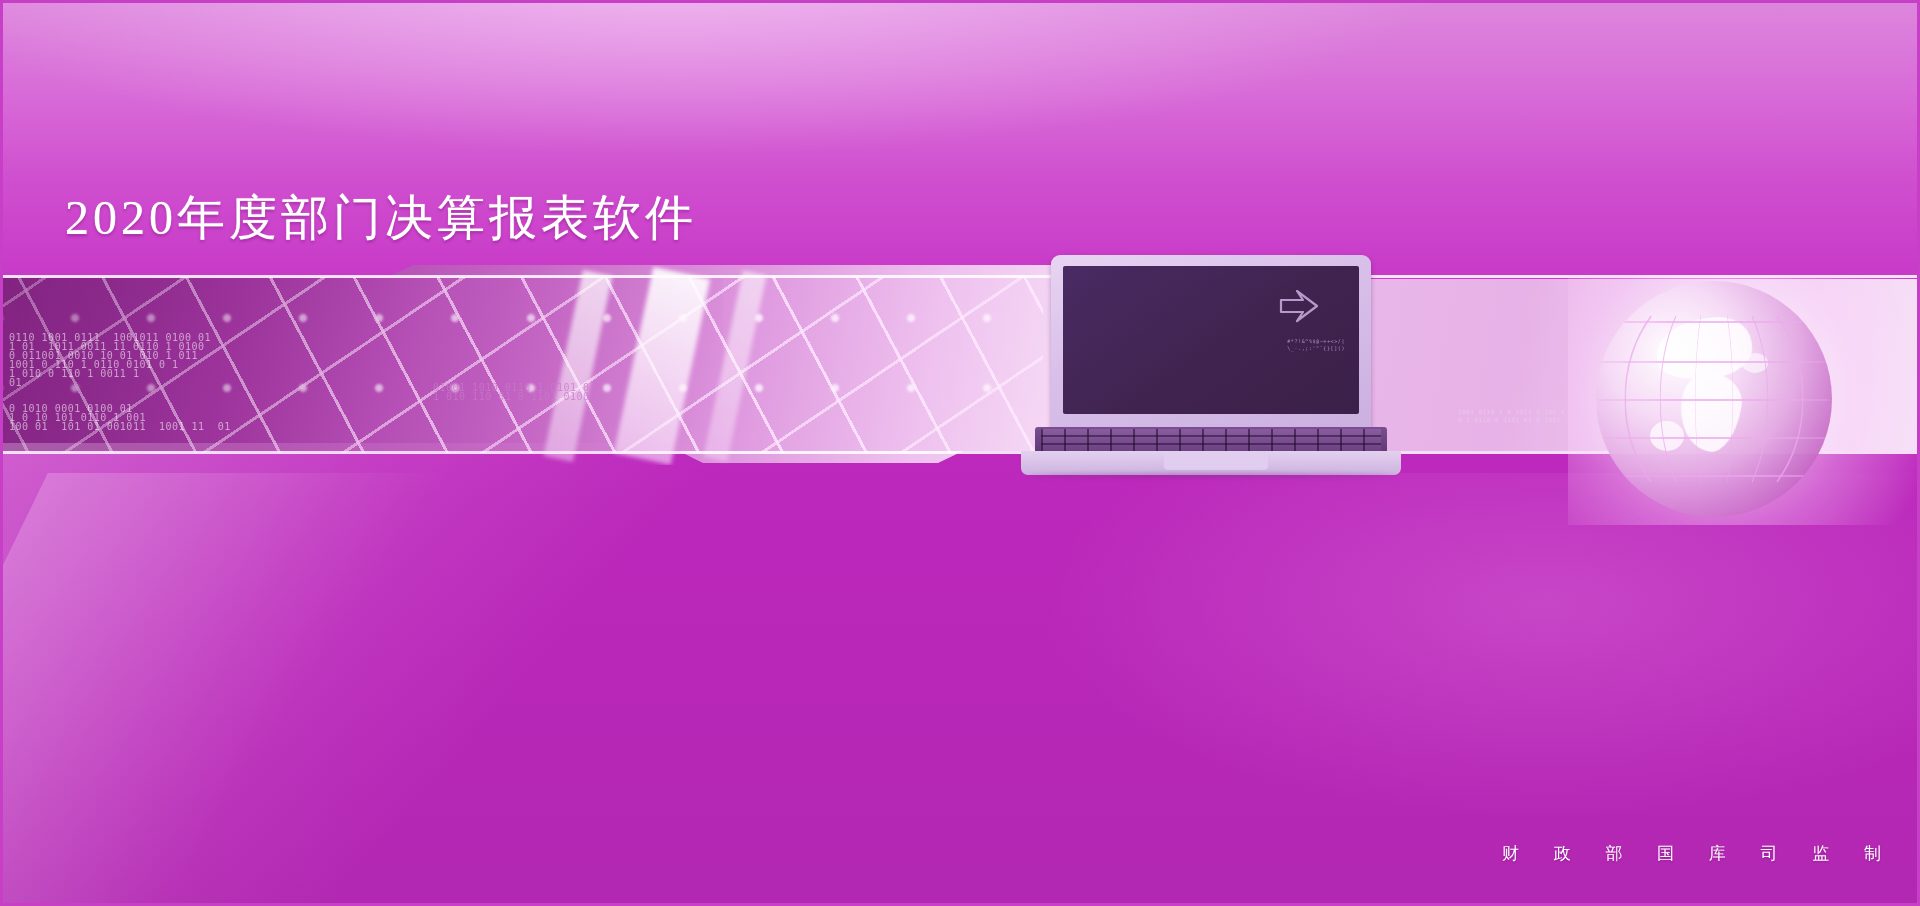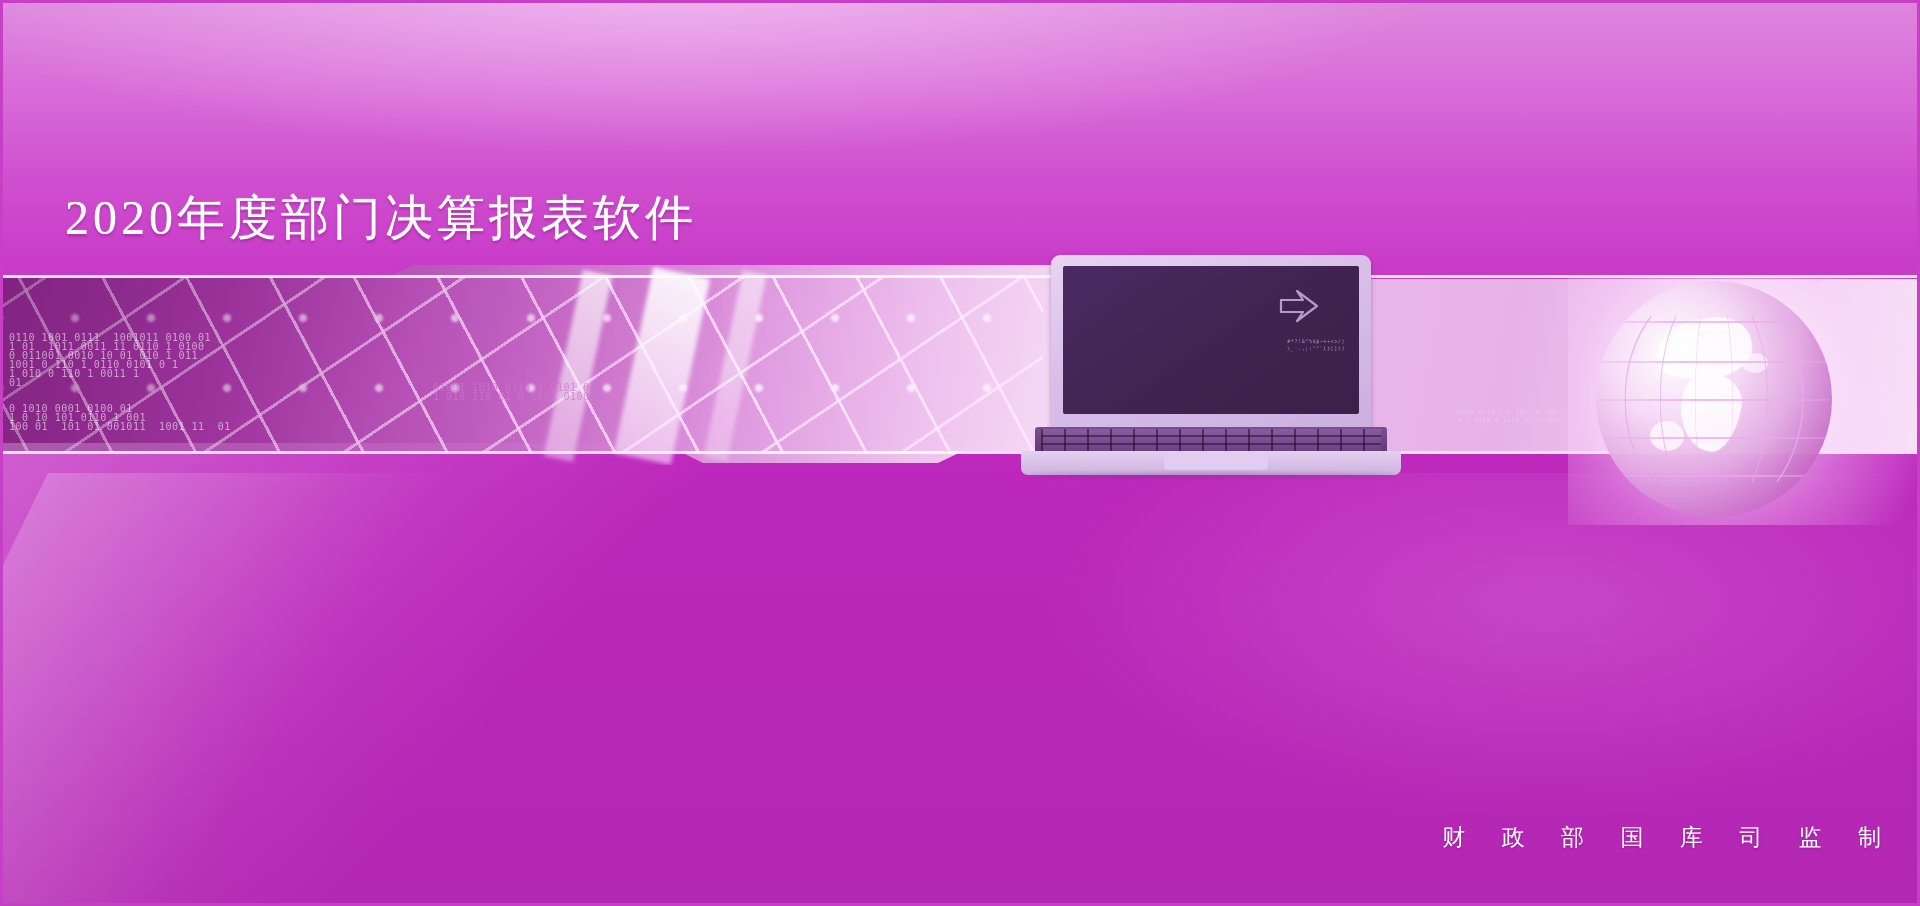--- a/index.html
+++ b/index.html
@@ -252,24 +252,24 @@
   }
 
   
   .credits{
     position:absolute;
     right:36px; bottom:26px;
     text-align:right;
     color:#ffffff;
   }
   .credit-line1{
-    font-size:23px;
+    font-size:17px;
     letter-spacing:15px;
     margin-right:-15px;
-    margin-bottom:24px;
+    margin-bottom:12px;
     text-shadow:0 1px 2px rgba(110,10,110,.45);
     font-weight:500;
   }
   .credit-line2{
     font-size:19px;
     letter-spacing:1.5px;
     margin-right:-1.5px;
     text-shadow:0 1px 2px rgba(110,10,110,.45);
   }
 </style>

